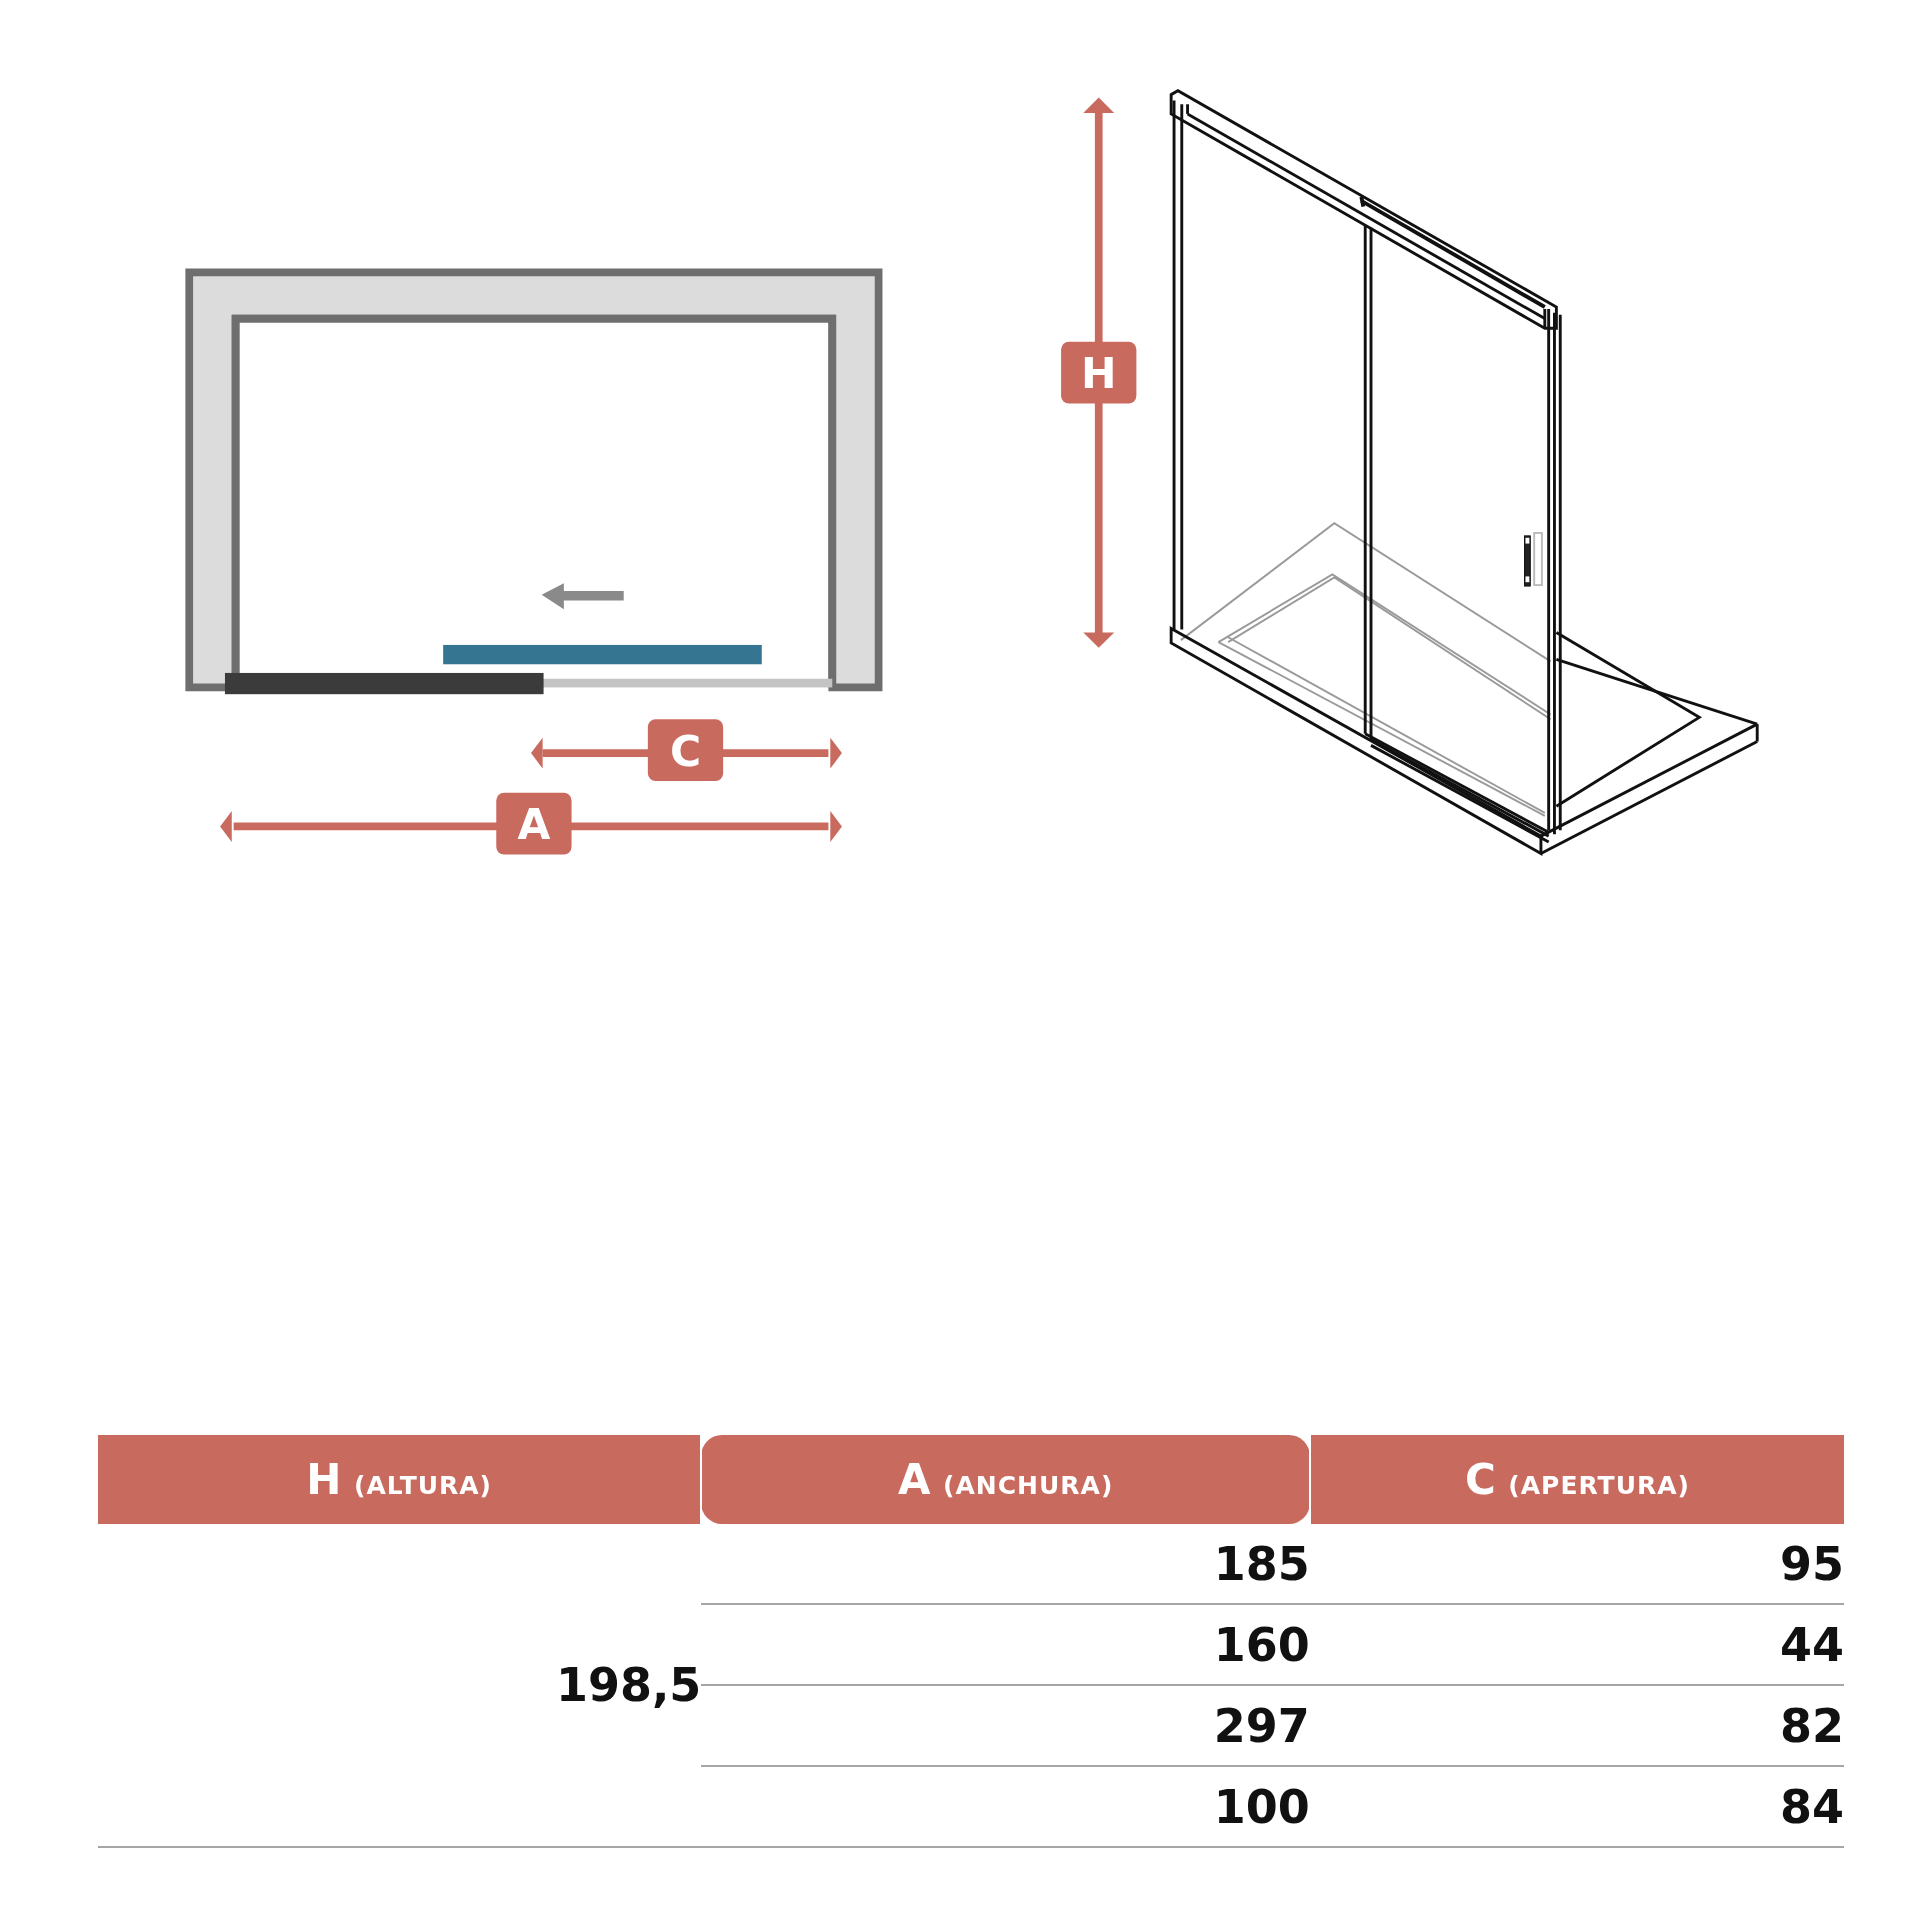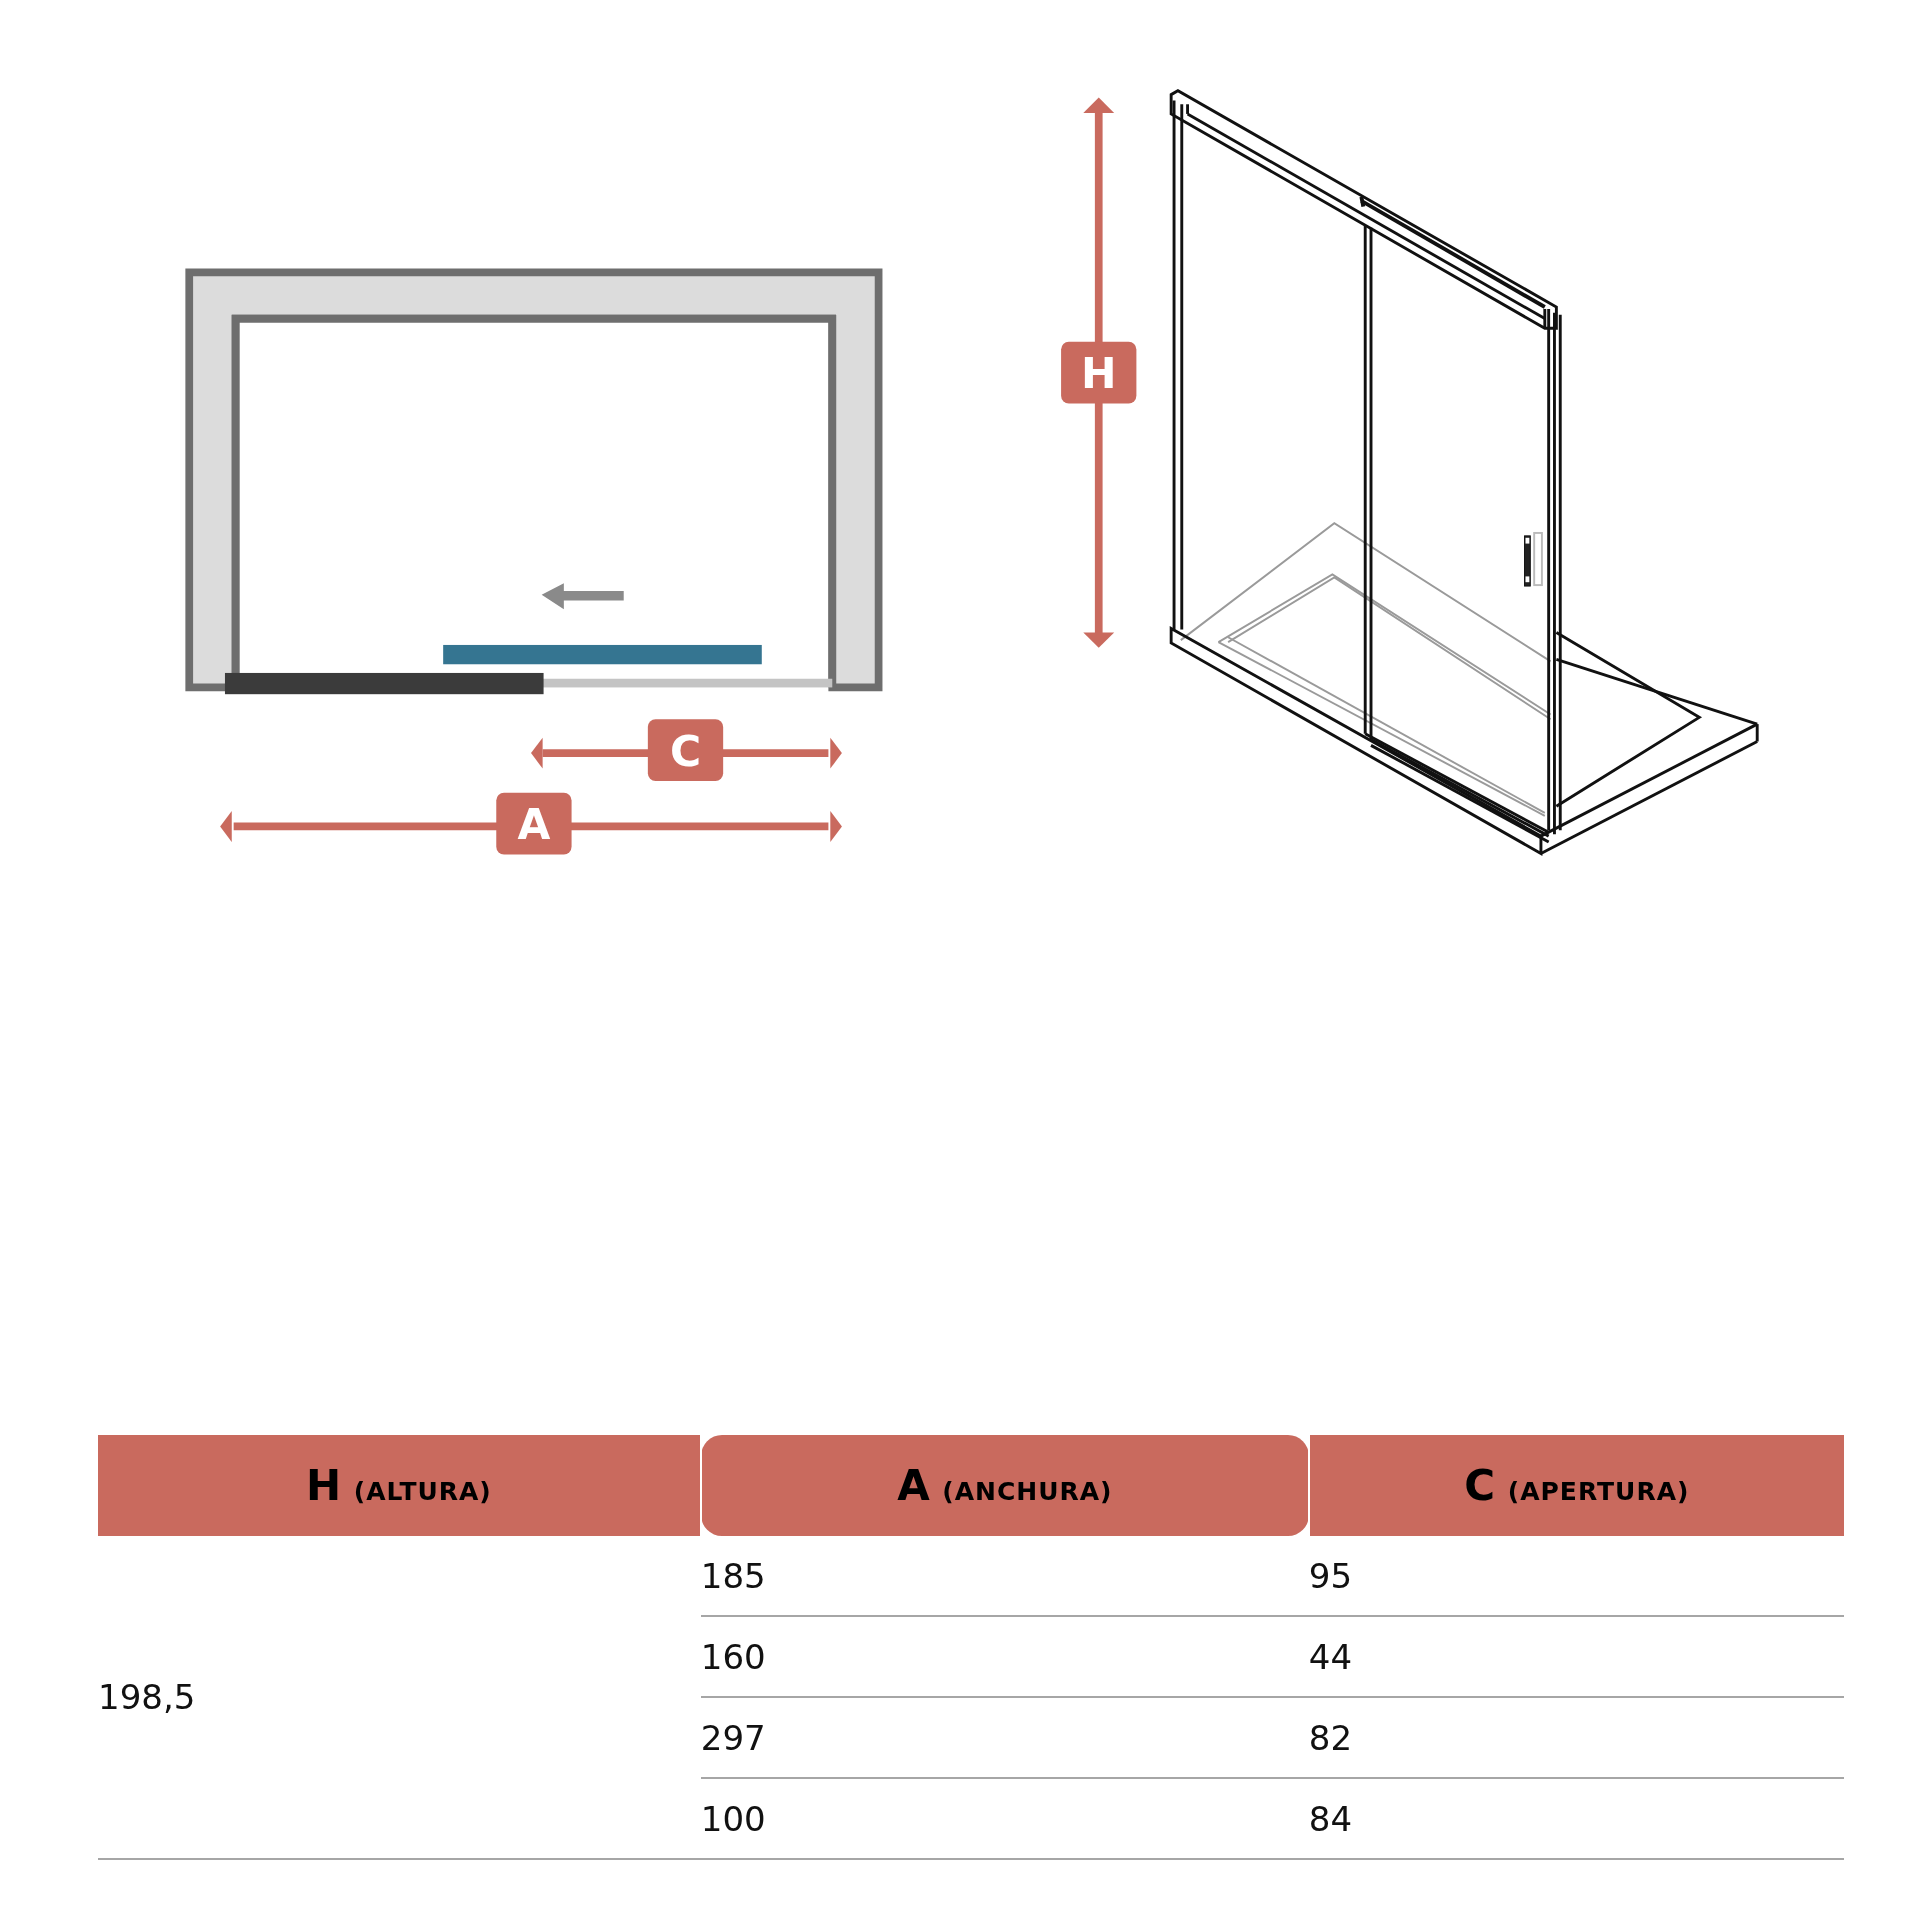--- a/index.html
+++ b/index.html
@@ -1,24 +1,24 @@
 <!DOCTYPE html>
 <html><head>
 <meta charset="utf-8">
 <style>
   html, body { margin:0; padding:0; background:#ffffff; }
   body { width:1931px; height:1931px; position:relative; overflow:hidden; font-family:"Liberation Sans", sans-serif; }
   svg { position:absolute; left:0; top:0; }
   .badge-text { font-family:"DejaVu Sans", sans-serif; font-weight:bold; fill:#ffffff; }
   .spec-table { position:absolute; left:98px; top:1435px; width:1746px; border-collapse:collapse; }
-  .spec-table th { background:#c96a5e; color:#000000; height:77px; padding:12px; font-family:"DejaVu Sans", sans-serif; font-weight:bold; text-align:center; vertical-align:middle; border-right:2.9px solid #ffffff; }
+  .spec-table th { background:#c96a5e; color:#ffffff; height:77px; padding:6px; font-family:"DejaVu Sans", sans-serif; font-weight:bold; text-align:center; vertical-align:middle; border-right:2.9px solid #ffffff; }
   .spec-table th:last-child { border-right:none; }
   .th-letter { font-size:42px; letter-spacing:1px; }
   .th-sub { font-size:25px; margin-left:11.6px; letter-spacing:1px; }
-  .spec-table td { height:79px; padding:0; text-align:left; vertical-align:middle; font-family:"DejaVu Sans", sans-serif; font-weight:normal; font-size:34px; color:#111111; }
+  .spec-table td { height:79px; padding:0; text-align:right; vertical-align:middle; font-family:"DejaVu Sans", sans-serif; font-weight:bold; font-size:46px; color:#111111; }
   .spec-table tr.data-row td.cell-a, .spec-table tr.data-row td.cell-c { border-bottom:2.9px solid #a6a6a6; }
   .spec-table tr.last-row td { border-bottom:2.9px solid #a6a6a6; }
   .col-h { width:579px; }
   .col-a { width:583px;border-radius:21px; }
   .col-c { width:511px; }
 </style>
 </head>
 <body>
 
 <svg width="1931" height="1931" viewBox="0 0 2000 2000">

